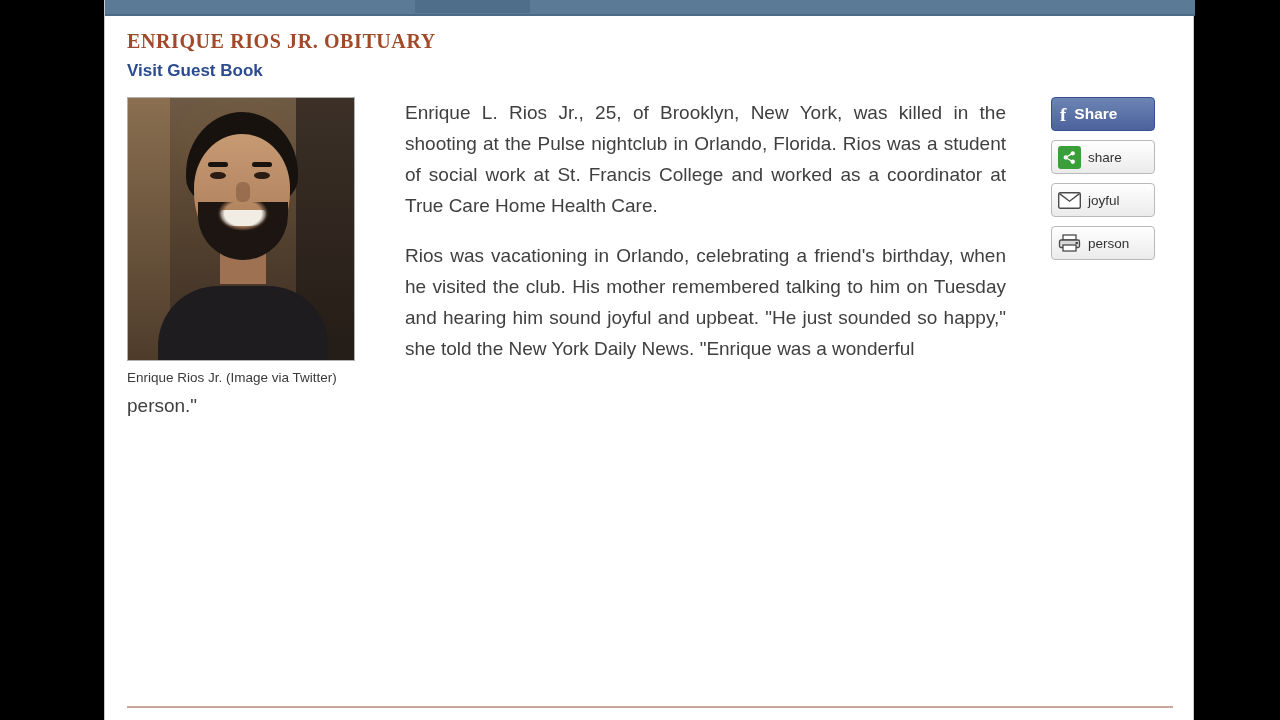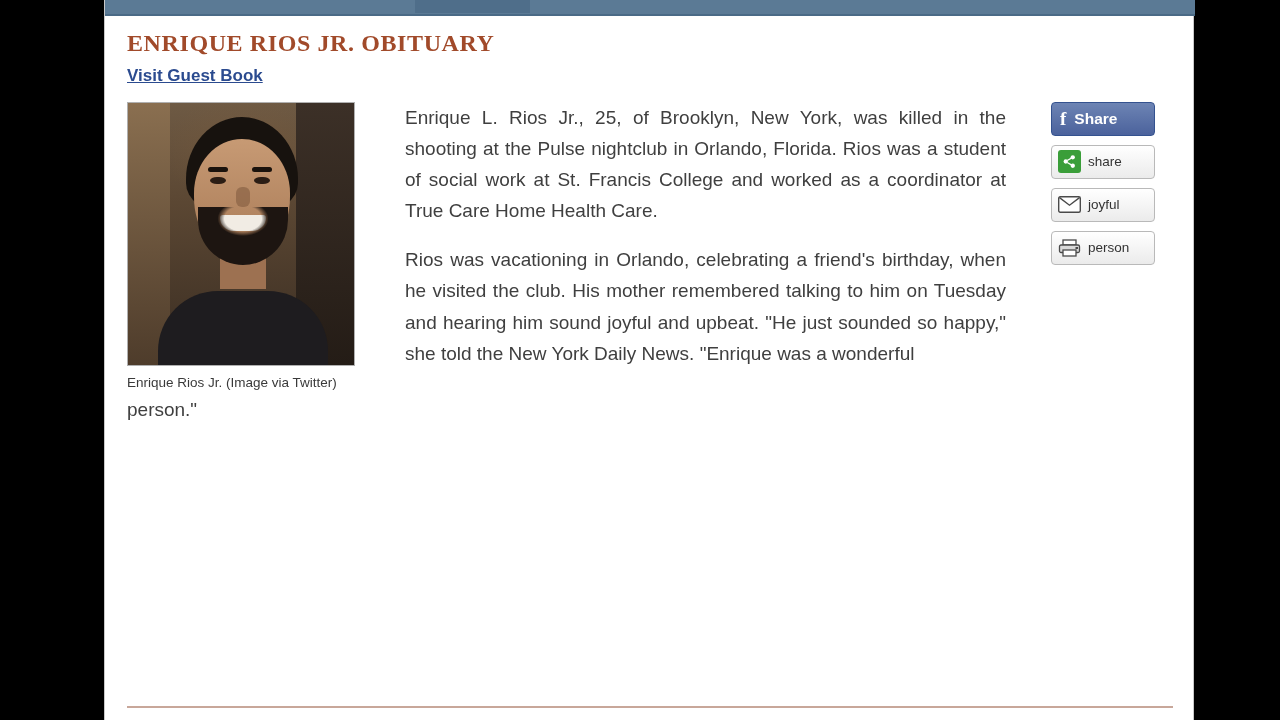--- a/index.html
+++ b/index.html
@@ -54,34 +54,33 @@
 
   #content {
     position: absolute;
     left: 22px;
     top: 30px;
     width: 1048px;
   }
 
   h1#obit-title {
     font-family: "Liberation Serif", serif;
-    font-size: 24px;
+    font-size: 20px;
     font-weight: bold;
     color: #a14a2a;
     letter-spacing: 0.6px;
     margin: 0 0 8px 0;
     line-height: 1.15;
   }
 
   a.guestbook {
     display: inline-block;
     font-size: 17px;
     font-weight: bold;
     color: #2b4b8f;
-    text-decoration: underline;
     margin-bottom: 10px;
     cursor: pointer;
   }
 
   #body-row {
     position: relative;
     margin-top: 6px;
   }
 
   #photo-col {

